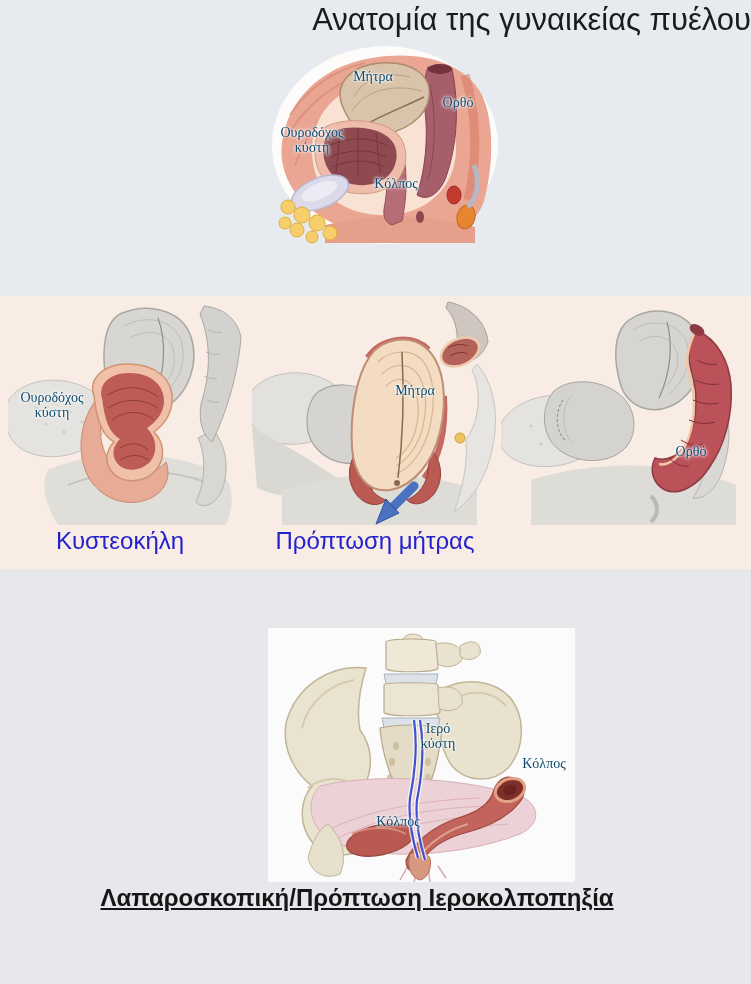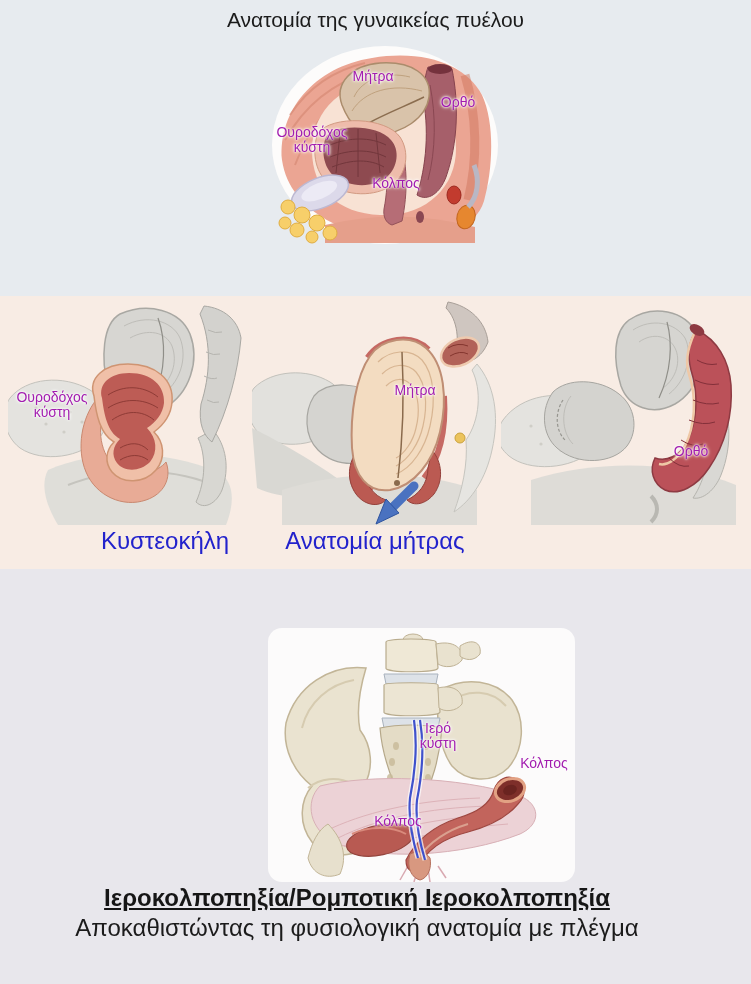--- a/index.html
+++ b/index.html
@@ -2,31 +2,31 @@
 <html><head>
 <meta charset="utf-8">
 <style>
   html,body{margin:0;padding:0;}
   #page{position:relative;width:751px;height:984px;overflow:hidden;
         font-family:"Liberation Sans",sans-serif;background:#e8e7ec;}
   .section{position:absolute;left:0;width:751px;}
   #sec-top{top:0;height:296px;background:#e7ebef;}
   #sec-mid{top:296px;height:273px;background:#f8ece4;}
   #sec-bot{top:569px;height:415px;background:#e8e7ec;}
-  .big-title{position:absolute;text-align:center;color:#1b1b1b;
-             font-size:21px;line-height:30px;}
+  .big-title{position:absolute;text-align:right;color:#1b1b1b;
+             font-size:31px;line-height:30px;}
   #anatomy-title{top:5px;left:0;width:751px;}
   .illo{position:absolute;}
-  .serif-label{position:absolute;font-family:Liberation Sans, sans-serif;
-               font-size:14px;line-height:15px;color:#a21caf;text-align:center;
+  .serif-label{position:absolute;font-family:Liberation Serif, serif;
+               font-size:14px;line-height:15px;color:#0c4a6e;text-align:center;
                text-shadow:0 0 2px #fff,0 0 3px #fff,0 0 4px #fff;}
   .caption{position:absolute;top:527px;font-size:24px;line-height:28px;
            color:#2222cc;text-align:center;}
   #white-patch{position:absolute;left:268px;top:59px;width:307px;height:254px;
-               background:#fcfbfb;border-radius:14px;}
+               background:#fcfbfb;border-radius:1px;}
   #proc-title{position:absolute;top:315px;left:0;width:714px;text-align:center;
               font-size:24px;font-weight:bold;text-decoration:underline;color:#161616;}
   #proc-subtitle{position:absolute;top:345px;left:0;width:714px;text-align:center;
                  font-size:24px;color:#1b1b1b;}
   svg{display:block;}
 </style>
 </head>
 <body>
 
 <div id="page">
@@ -241,22 +241,22 @@
           <path d="M180,140 q12,8 22,4"></path>
             <path d="M168,158 q10,10 20,8"></path>
         </g>
         <ellipse cx="196" cy="30" rx="8" ry="5" transform="rotate(30 196 30)" fill="#8e3a42"></ellipse>
       </g>
       <path d="M150,196 C158,204 158,214 150,222" stroke="#b9b8b2" stroke-width="4" fill="none"></path>
     </svg>
     <div class="serif-label" style="left:168px;top:144px;width:44px;">Ορθό</div>
   </div>
 
-  <div class="caption" style="left:0;width:240px;padding-left:45px;">Κυστεοκήλη</div>
-  <div class="caption" style="left:255px;width:240px;">Ανατομία μήτρας</div>
+  <div class="caption" style="left:0;width:240px;">Κυστεοκήλη</div>
+  <div class="caption" style="left:255px;width:240px;">Πρόπτωση μήτρας</div>
 
   <div id="sec-bot" class="section">
     <div id="white-patch">
       <svg viewBox="0 0 307 254" width="307" height="254">
 
         <path d="M18,95 C28,58 62,36 98,40 C92,60 88,82 92,102 C104,118 106,140 96,158 C112,170 116,192 106,210 C90,232 58,232 44,214 C30,196 32,172 44,158 C26,144 14,120 18,95 Z" fill="#eae3d0" stroke="#c2b597" stroke-width="1.5"></path>
         <path d="M34,100 C40,74 62,56 86,52 M40,160 C52,150 70,148 84,156" stroke="#d6cbb0" stroke-width="2" fill="none"></path>
 
         <path d="M172,62 C198,48 228,52 244,72 C258,92 256,122 240,140 C224,156 198,154 184,138 C172,122 166,88 172,62 Z" fill="#e9e2cf" stroke="#c2b597" stroke-width="1.5"></path>
         <path d="M182,74 C200,60 224,62 238,78" stroke="#d6cbb0" stroke-width="2" fill="none"></path>
@@ -326,17 +326,16 @@
           </g>
         </g>
       </svg>
       <div class="serif-label" style="left:147px;top:93px;width:46px;">
         <span style="display:block">Ιερό</span>
         <span style="display:block">κύστη</span>
       </div>
       <div class="serif-label" style="left:249px;top:128px;width:54px;">Κόλπος</div>
       <div class="serif-label" style="left:99px;top:186px;width:62px;">Κόλπος</div>
     </div>
-    <div id="proc-title">Ιεροκολποπηξία/Ρομποτική Ιεροκολποπηξία</div>
-    <div id="proc-subtitle">Αποκαθιστώντας τη φυσιολογική ανατομία με πλέγμα</div>
+    <div id="proc-title">Λαπαροσκοπική/Πρόπτωση Ιεροκολποπηξία</div>
   </div>
 
 </div>
 
 </body></html>

